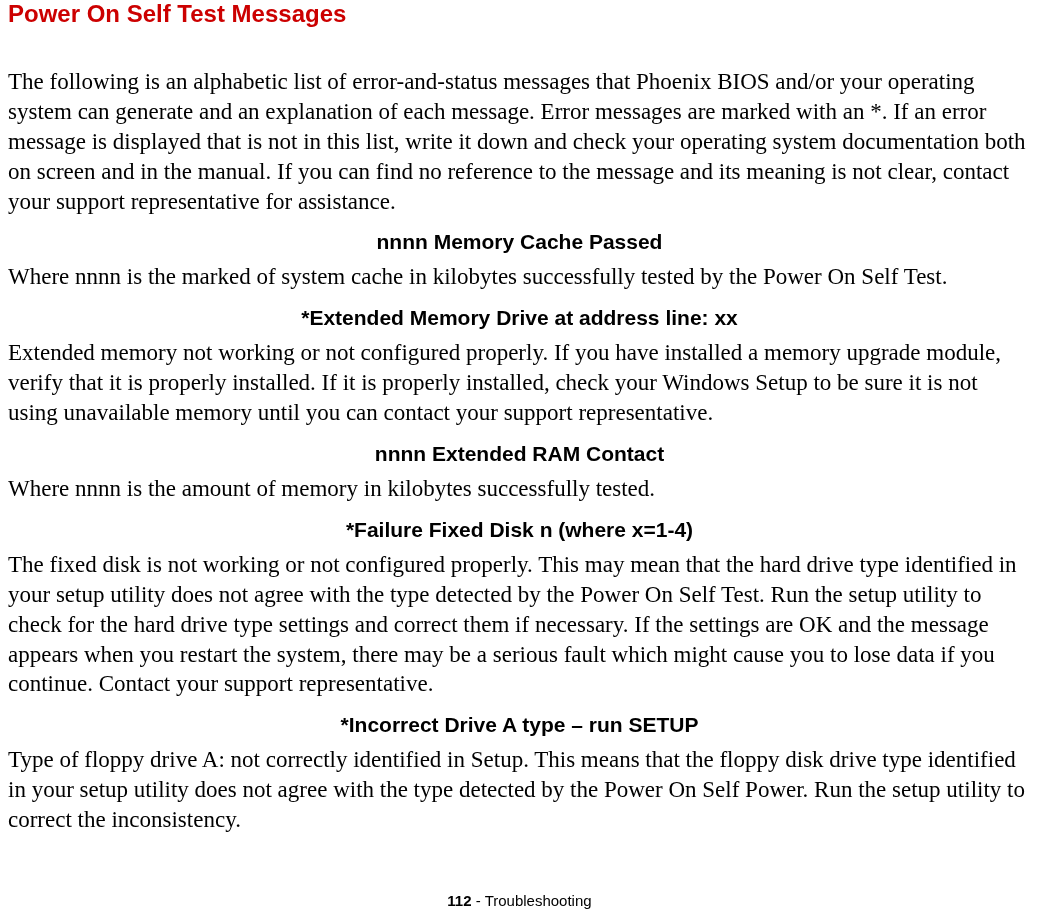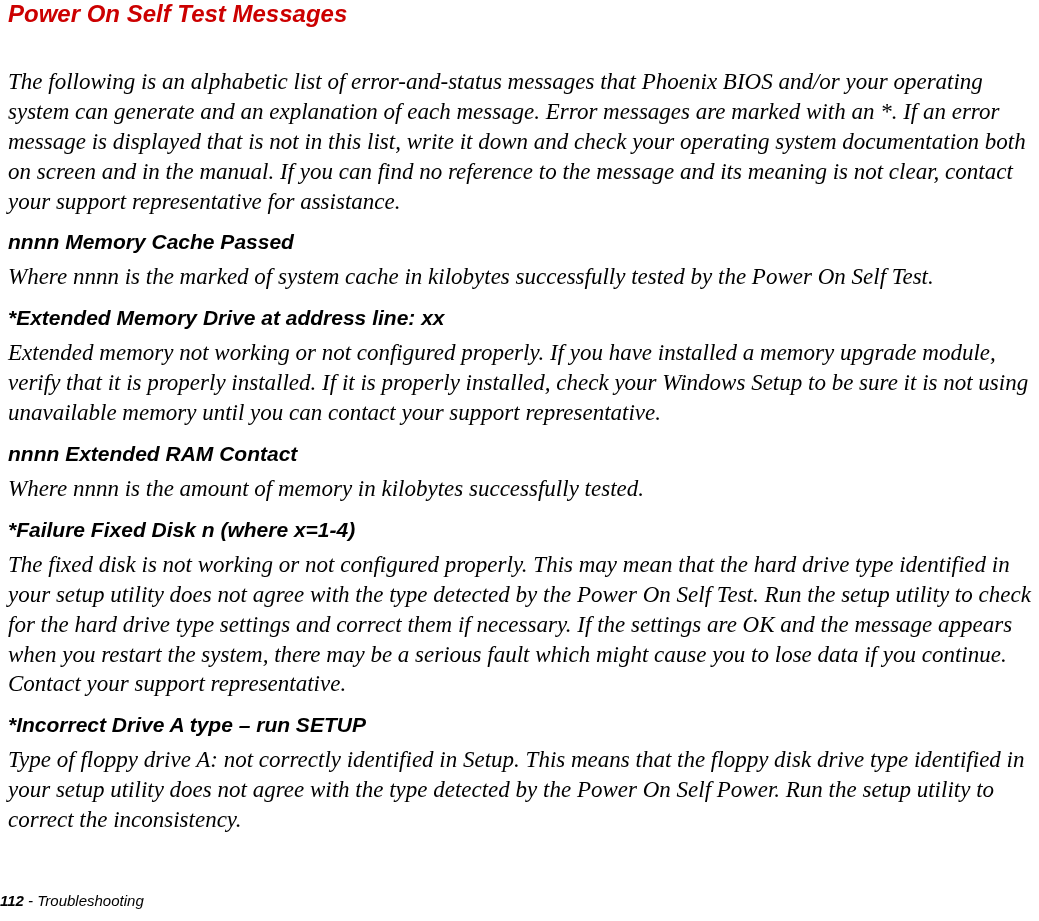--- a/index.html
+++ b/index.html
@@ -1,19 +1,18 @@
 <!DOCTYPE html>
 <html><head>
   <meta charset="utf-8">
   <style>
     * {
       margin: 0;
       padding: 0;
       box-sizing: border-box;
-      font-style: italic;
     }
     body {
       font-family: 'Times New Roman', Times, serif;
       background: #ffffff;
       color: #000000;
       width: 1039px;
       height: 921px;
       padding: 0 8px;
       position: relative;
     }
@@ -29,32 +28,34 @@
       font-size: 23px;
       line-height: 1.3;
       margin-bottom: 14px;
       margin-top: 39px;
     }
     .section-heading {
       font-family: Arial, Helvetica, sans-serif;
       font-weight: bold;
       font-size: 21px;
       margin-bottom: 8px;
+      text-align: center;
     }
     .section-body {
       font-family: 'Times New Roman', Times, serif;
       font-size: 23px;
       line-height: 1.3;
       margin-bottom: 14px;
     }
     .footer {
       position: absolute;
       bottom: 12px;
       left: 0;
       right: 0;
+      text-align: center;
       font-family: Arial, Helvetica, sans-serif;
       font-size: 15px;
     }
     .footer-page {
       font-weight: bold;
     }
   </style>
 </head>
 <body>
 

